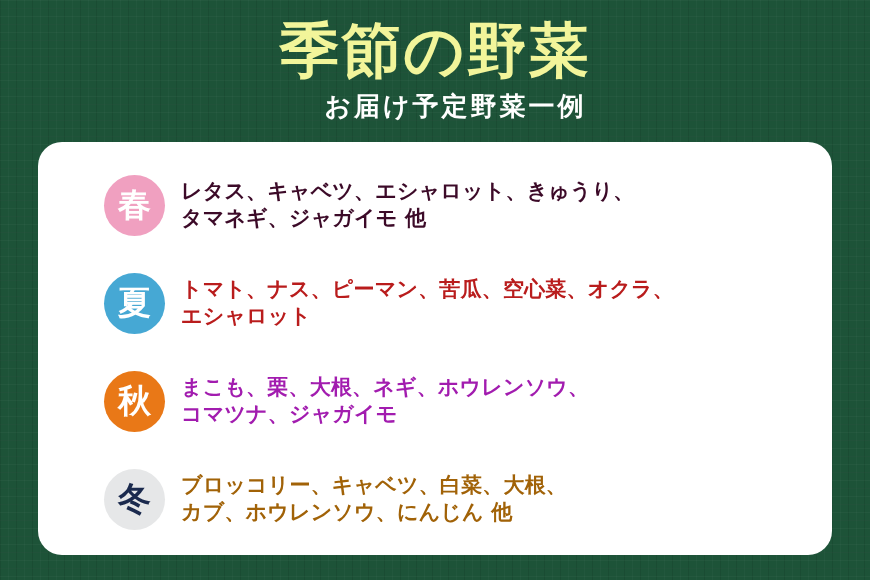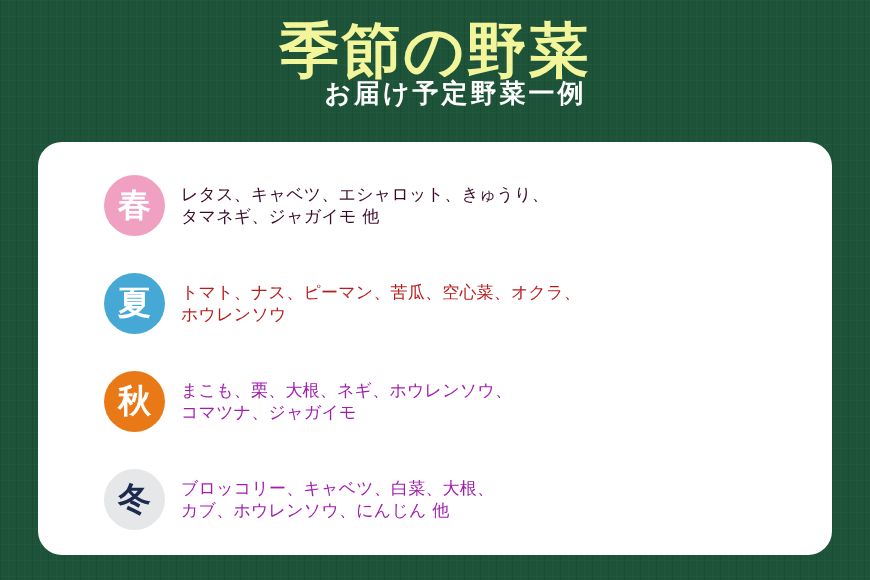--- a/index.html
+++ b/index.html
@@ -59,20 +59,21 @@
     font-size: 60px;
     font-weight: bold;
     letter-spacing: 2px;
   }
   .title-sub {
     font-size: 31px;
     font-weight: bold;
     letter-spacing: 0px;
   }
   .subtitle {
+    margin-top: 13px;
     color: #ffffff;
     font-size: 26px;
     font-weight: bold;
     letter-spacing: 3px;
     line-height: 1;
     padding-left: 41px;
   }
 
   
   .card {
@@ -118,22 +119,22 @@
     color: #ffffff;
   }
   .badge-label {
     display: block;
     transform: translateY(-1px);
   }
 
   .veg-text {
     margin-left: 16px;
     color: #3c0a28;
-    font-size: 17px;
-    font-weight: normal;
+    font-size: 21px;
+    font-weight: bold;
     line-height: 1.30;
     letter-spacing: 0.2px;
     white-space: nowrap;
   }
   .veg-text .l2 { display: block; }
 </style>
 </head>
 <body>
 
 <div id="poster" style="background-color: rgb(29, 83, 56);">
@@ -157,39 +158,39 @@
           <span class="l2">タマネギ、ジャガイモ 他</span>
         </div>
       </li>
 
       <li class="season-row">
         <div class="badge" style="background-color: rgb(70, 168, 212); color: rgb(255, 255, 255);">
           <span class="badge-label">夏</span>
         </div>
         <div class="veg-text" style="color: #b91c1c;">
           <span class="l1">トマト、ナス、ピーマン、苦瓜、空心菜、オクラ、</span>
-          <span class="l2">ホウレンソウ</span>
+          <span class="l2">エシャロット</span>
         </div>
       </li>
 
       <li class="season-row">
         <div class="badge" style="background-color: rgb(233, 120, 23); color: rgb(255, 255, 255);">
           <span class="badge-label">秋</span>
         </div>
         <div class="veg-text" style="color: #a21caf;">
           <span class="l1">まこも、栗、大根、ネギ、ホウレンソウ、</span>
           <span class="l2">コマツナ、ジャガイモ</span>
         </div>
       </li>
 
       <li class="season-row">
         <div class="badge" style="background-color: rgb(230, 231, 232); color: rgb(27, 42, 78);">
           <span class="badge-label">冬</span>
         </div>
-        <div class="veg-text" style="color: #a21caf;">
+        <div class="veg-text" style="color: #a16207;">
           <span class="l1">ブロッコリー、キャベツ、白菜、大根、</span>
           <span class="l2">カブ、ホウレンソウ、にんじん 他</span>
         </div>
       </li>
 
     </ul>
   </div>
 
 </div>
 

